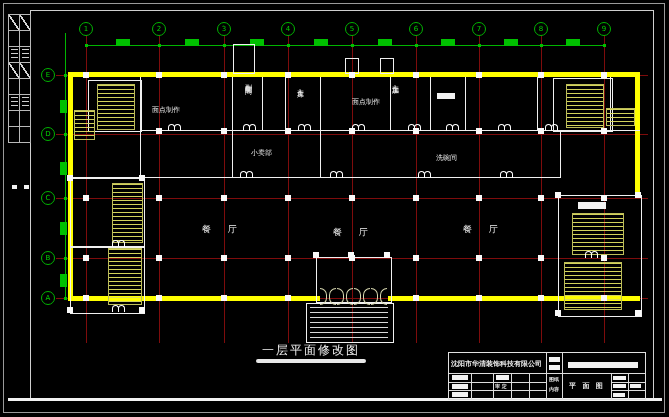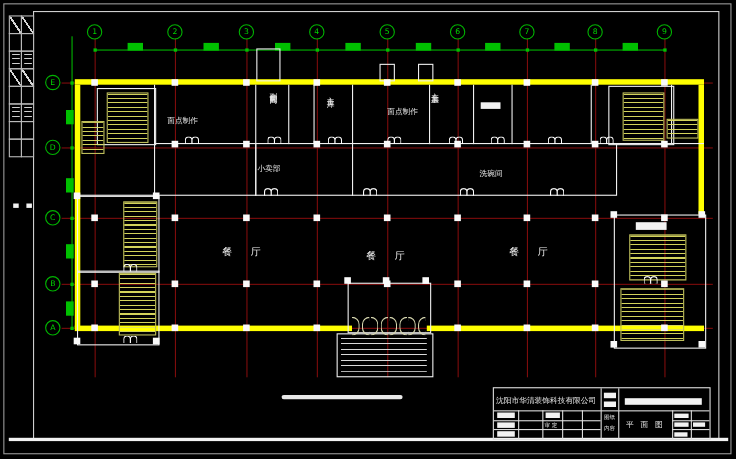--- a/index.html
+++ b/index.html
@@ -233,28 +233,29 @@
       <div class="arcpair" style="position: absolute; left: 354px; top: 288px;"></div>
       <div class="arcpair" style="position: absolute; left: 371px; top: 288px;"></div>
     </div>
 
   <div class="lbl" style="left:152px;top:106px;">面点制作</div>
   <div class="lbl vlbl" style="left:244px;top:78px;">副食切配间</div>
   <div class="lbl vlbl" style="left:296px;top:83px;">主食库</div>
   <div class="lbl" style="left:333px;top:98px;margin-left:19px;">面点制作</div>
   <div class="lbl vlbl" style="left:391px;top:79px;">主食加工</div>
   <div class="lbl" style="left:436px;top:154px;">洗碗间</div>
-  <div class="lbl" style="left:234px;top:149px;text-align:center;">小卖部</div>
+  <div class="lbl" style="left:251px;top:149px;text-align:center;">小卖部</div>
   <div class="canting" style="left:202px;top:223px;">餐 厅</div>
   <div class="canting" style="left:333px;top:226px;">餐 厅</div>
   <div class="canting" style="left:463px;top:223px;">餐 厅</div>
 
+  <div class="abs" style="left:262px;top:342px;color:#f2f2f2;font-size:12px;letter-spacing:2px;white-space:nowrap;">一层平面修改图</div>
   <div class="abs" style="left:256px;top:359px;width:110px;height:4px;background:#e8e8e8;border-radius:3px;"></div>
 
-  <div id="titleblock" class="abs" style="left:448px;top:352px;width:196px;height:46px;border:1px solid #e0e0e0;">
+  <div id="titleblock" class="abs" style="left:448px;top:352px;width:196px;height:46px;border:1px solid #e0e0e0;font-weight:bold;">
     <div class="tb-line" style="left:0;top:20px;width:196px;height:1px;"></div>
     <div class="tb-line" style="left:97px;top:0;width:1px;height:46px;"></div>
     <div class="tb-line" style="left:113px;top:0;width:1px;height:20px;"></div>
     <div class="tb-line" style="left:22px;top:20px;width:1px;height:26px;"></div>
     <div class="tb-line" style="left:44px;top:20px;width:1px;height:26px;"></div>
     <div class="tb-line" style="left:62px;top:20px;width:1px;height:26px;"></div>
     <div class="tb-line" style="left:80px;top:20px;width:1px;height:26px;"></div>
     <div class="tb-line" style="left:113px;top:20px;width:1px;height:26px;"></div>
     <div class="tb-line" style="left:162px;top:20px;width:1px;height:26px;"></div>
     <div class="tb-line" style="left:179px;top:20px;width:1px;height:26px;"></div>

